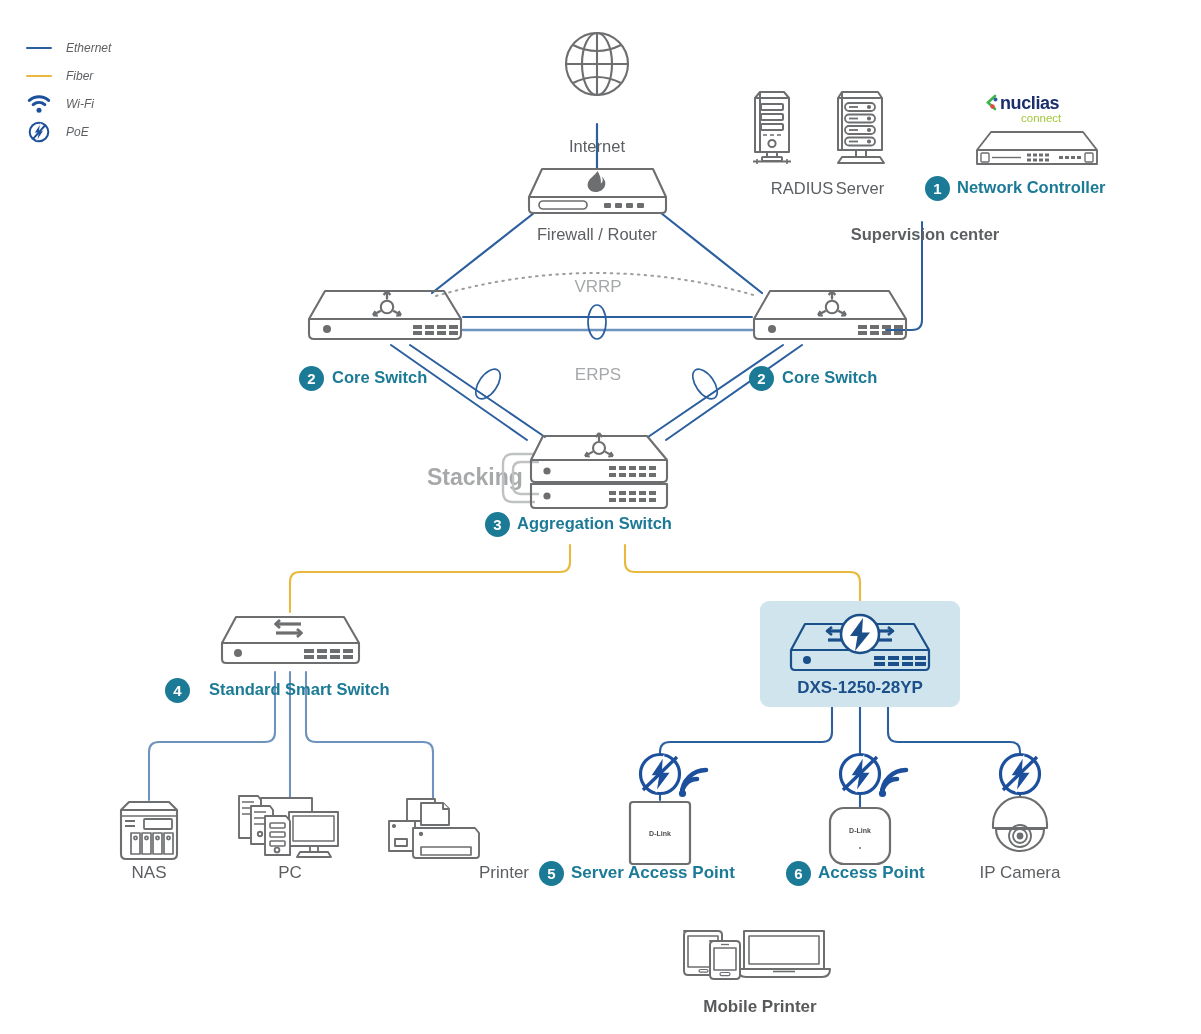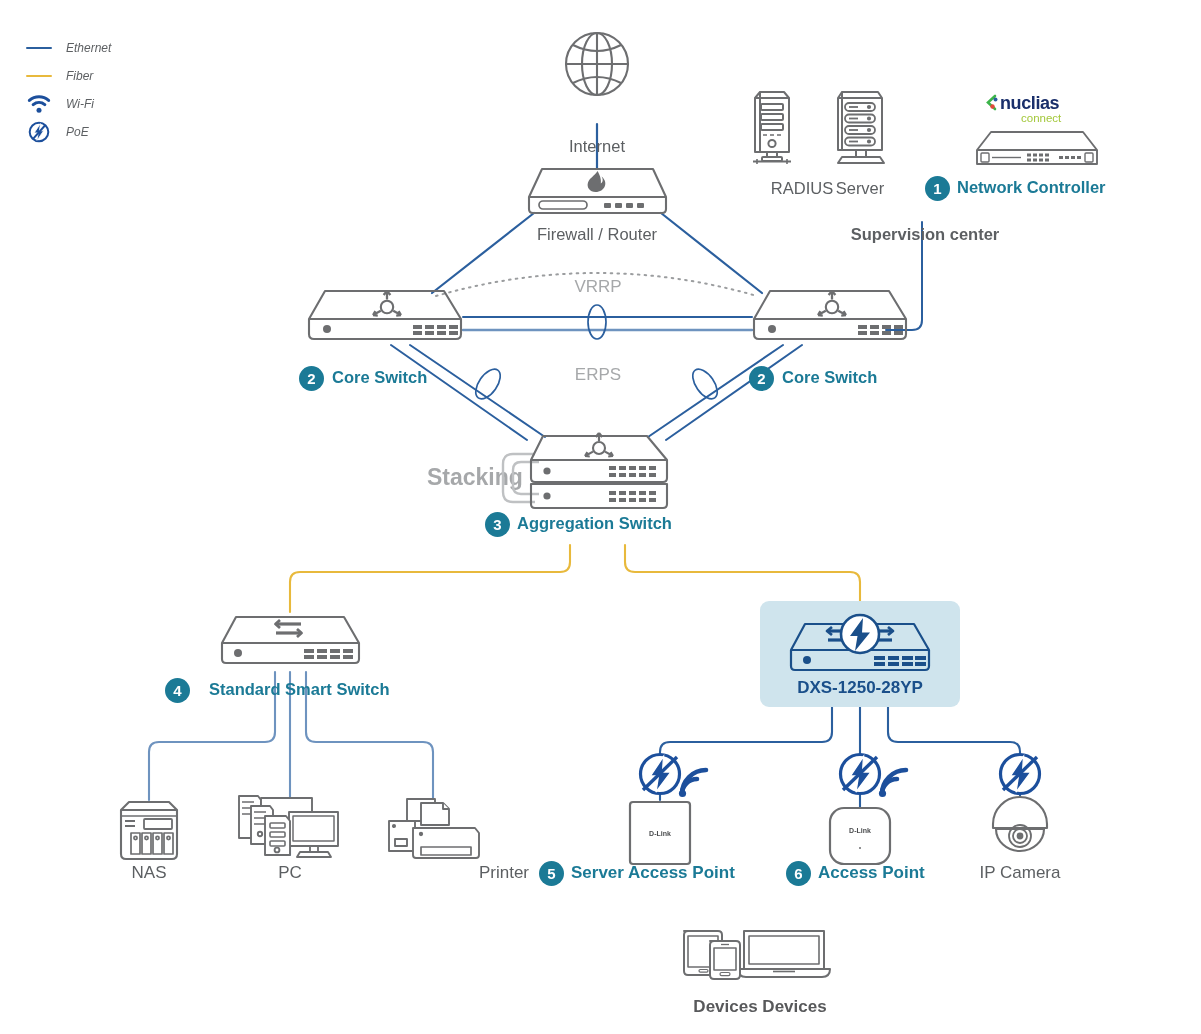--- a/index.html
+++ b/index.html
@@ -613,15 +613,15 @@
         <path d="M58,44 L150,44 Q150,52 142,52 L66,52 Q58,52 58,44 Z"></path>
         <path d="M93,46.5 L115,46.5" stroke-width="1.6"></path>
 
         <path d="M30,16 L56,16 Q60,16 60,20 L60,50 Q60,54 56,54 L34,54 Q30,54 30,50 L30,20 Q30,16 34,16 Z"></path>
         <path d="M34,23 L56,23 L56,45 L34,45 Z" stroke-width="1.6"></path>
         <path d="M41,19.5 L49,19.5" stroke-width="1.3"></path>
         <rect x="40" y="47.5" width="10" height="3.2" rx="1.6" stroke-width="1.2"></rect>
       </g>
     </svg>
   </div>
-  <div class="lbl center" style="left:760px; top:997px; font-size:17px; font-weight:bold; color:#58595b;">Devices Devices</div>
+  <div class="lbl center" style="left:760px; top:997px; font-size:17px; font-weight:bold; color:#58595b;">Mobile Printer</div>
 
 </div>
 
 </body></html>

